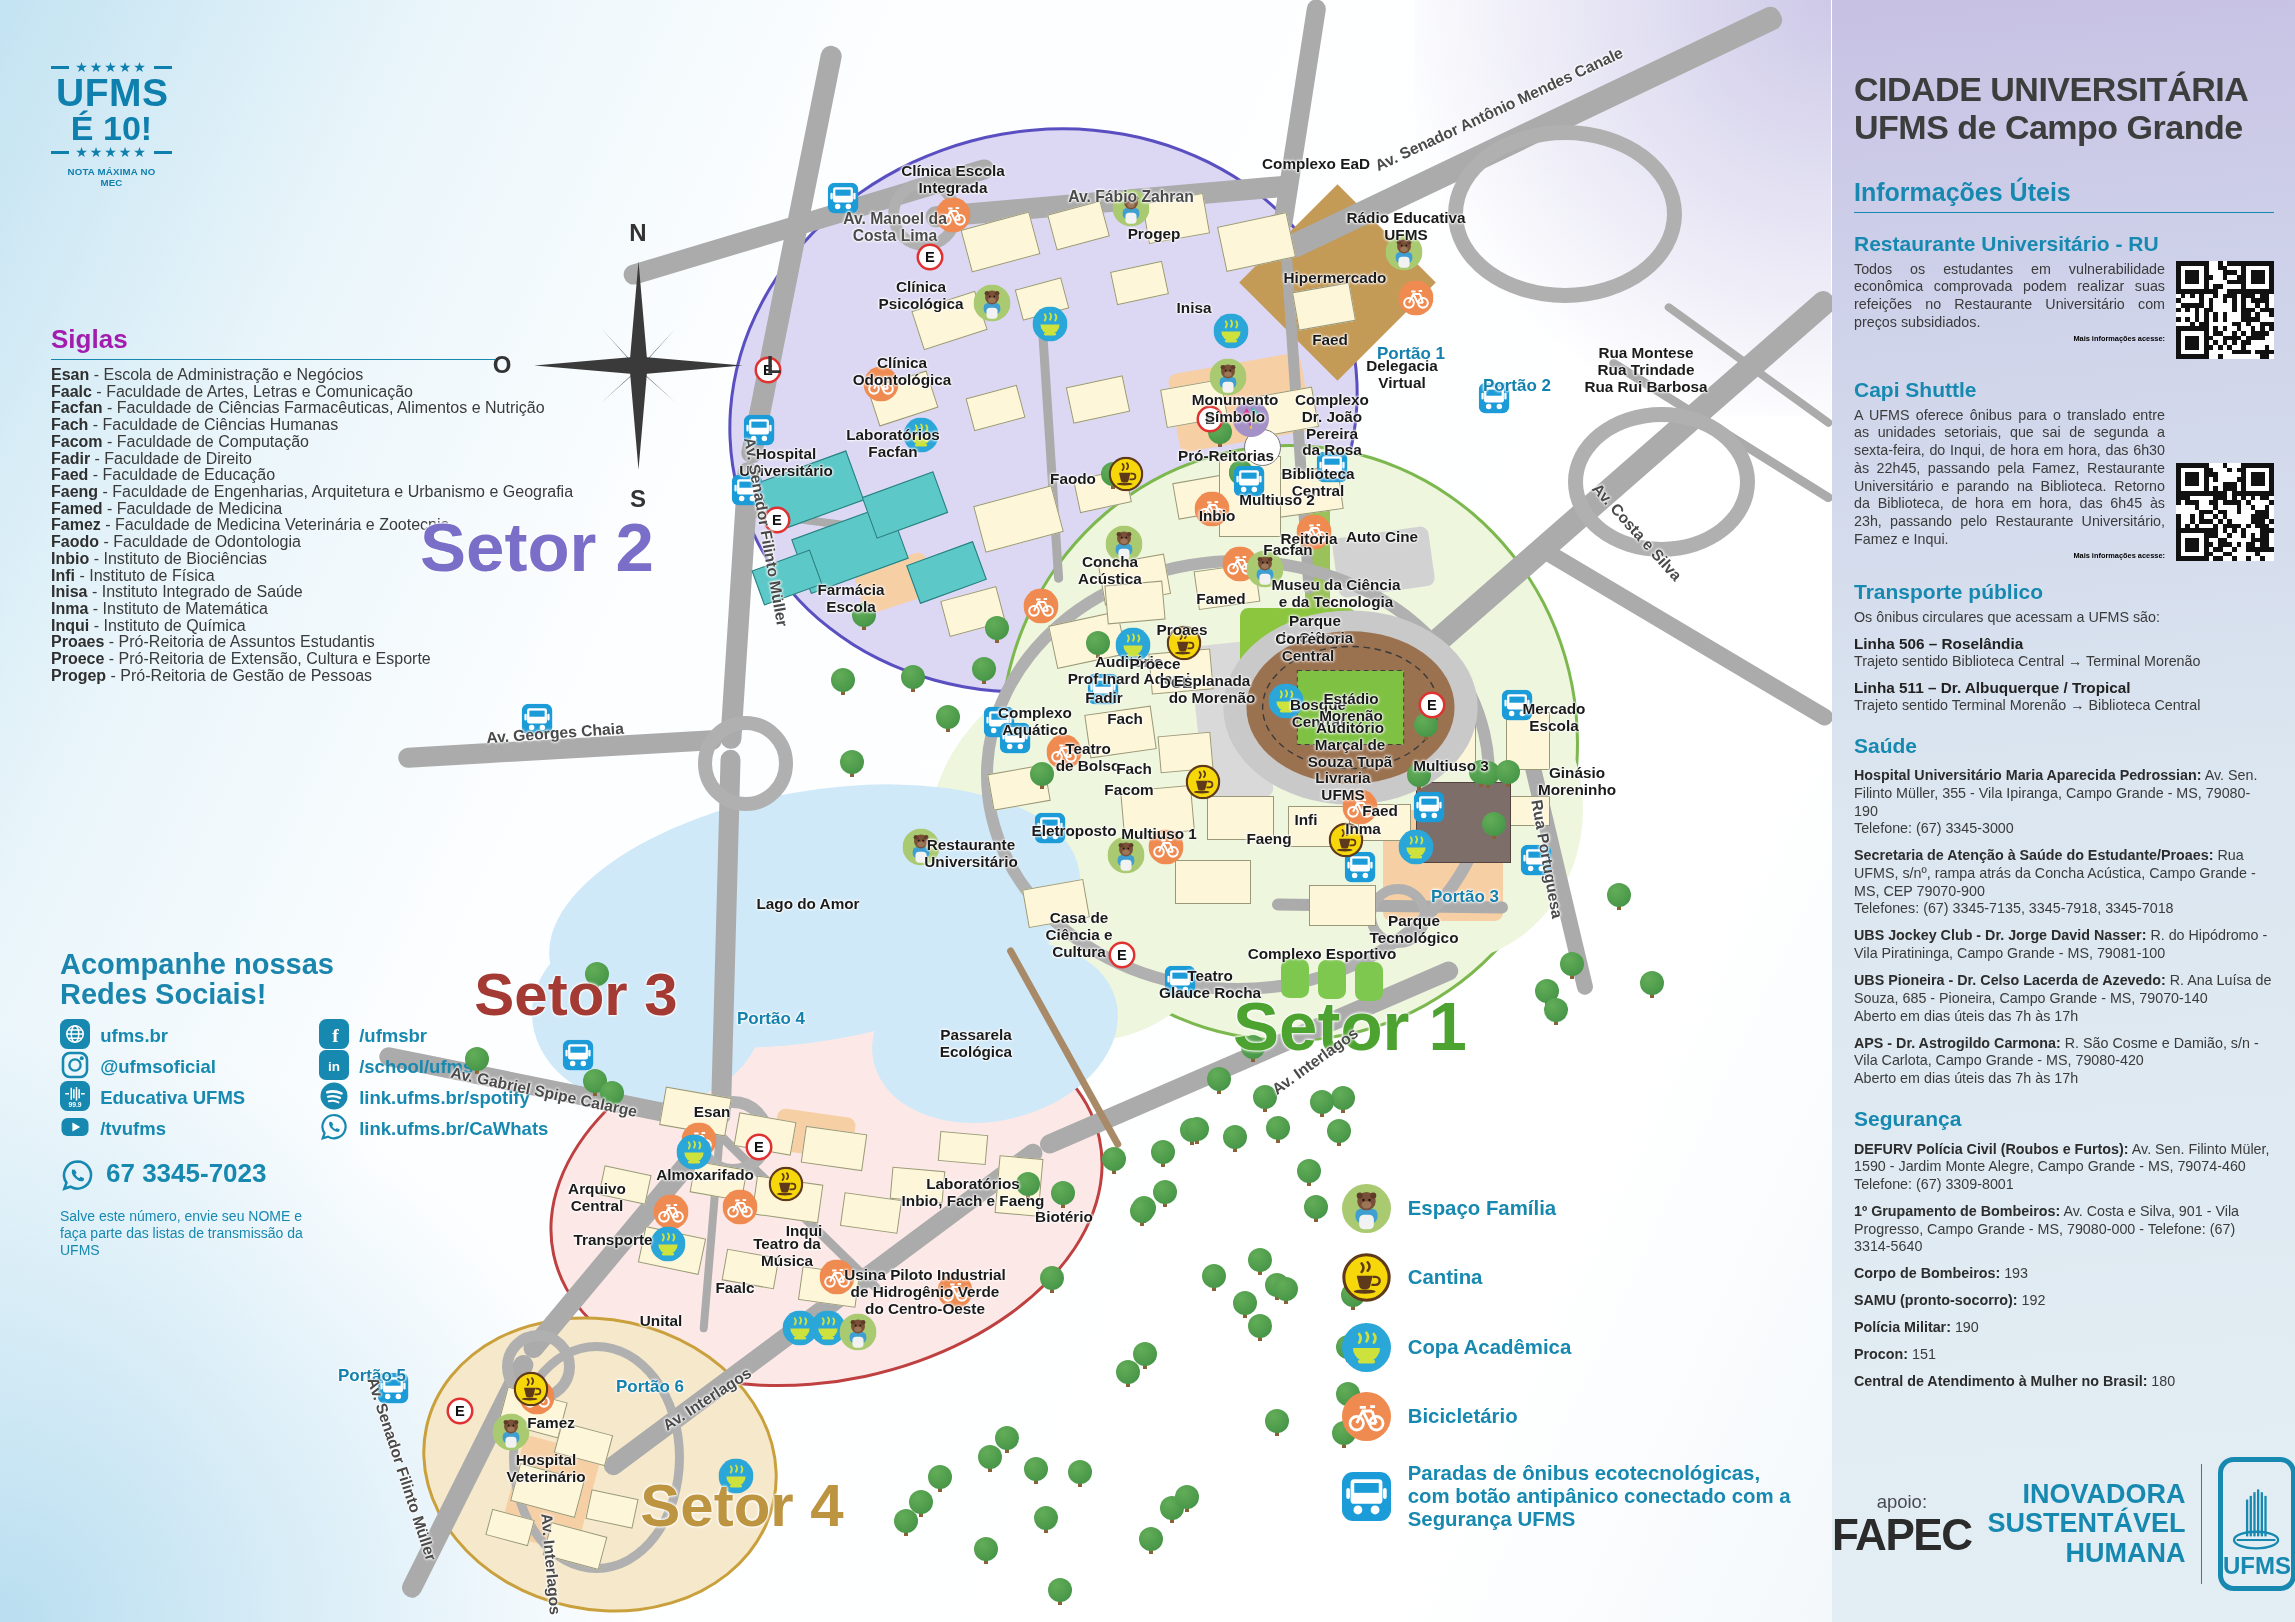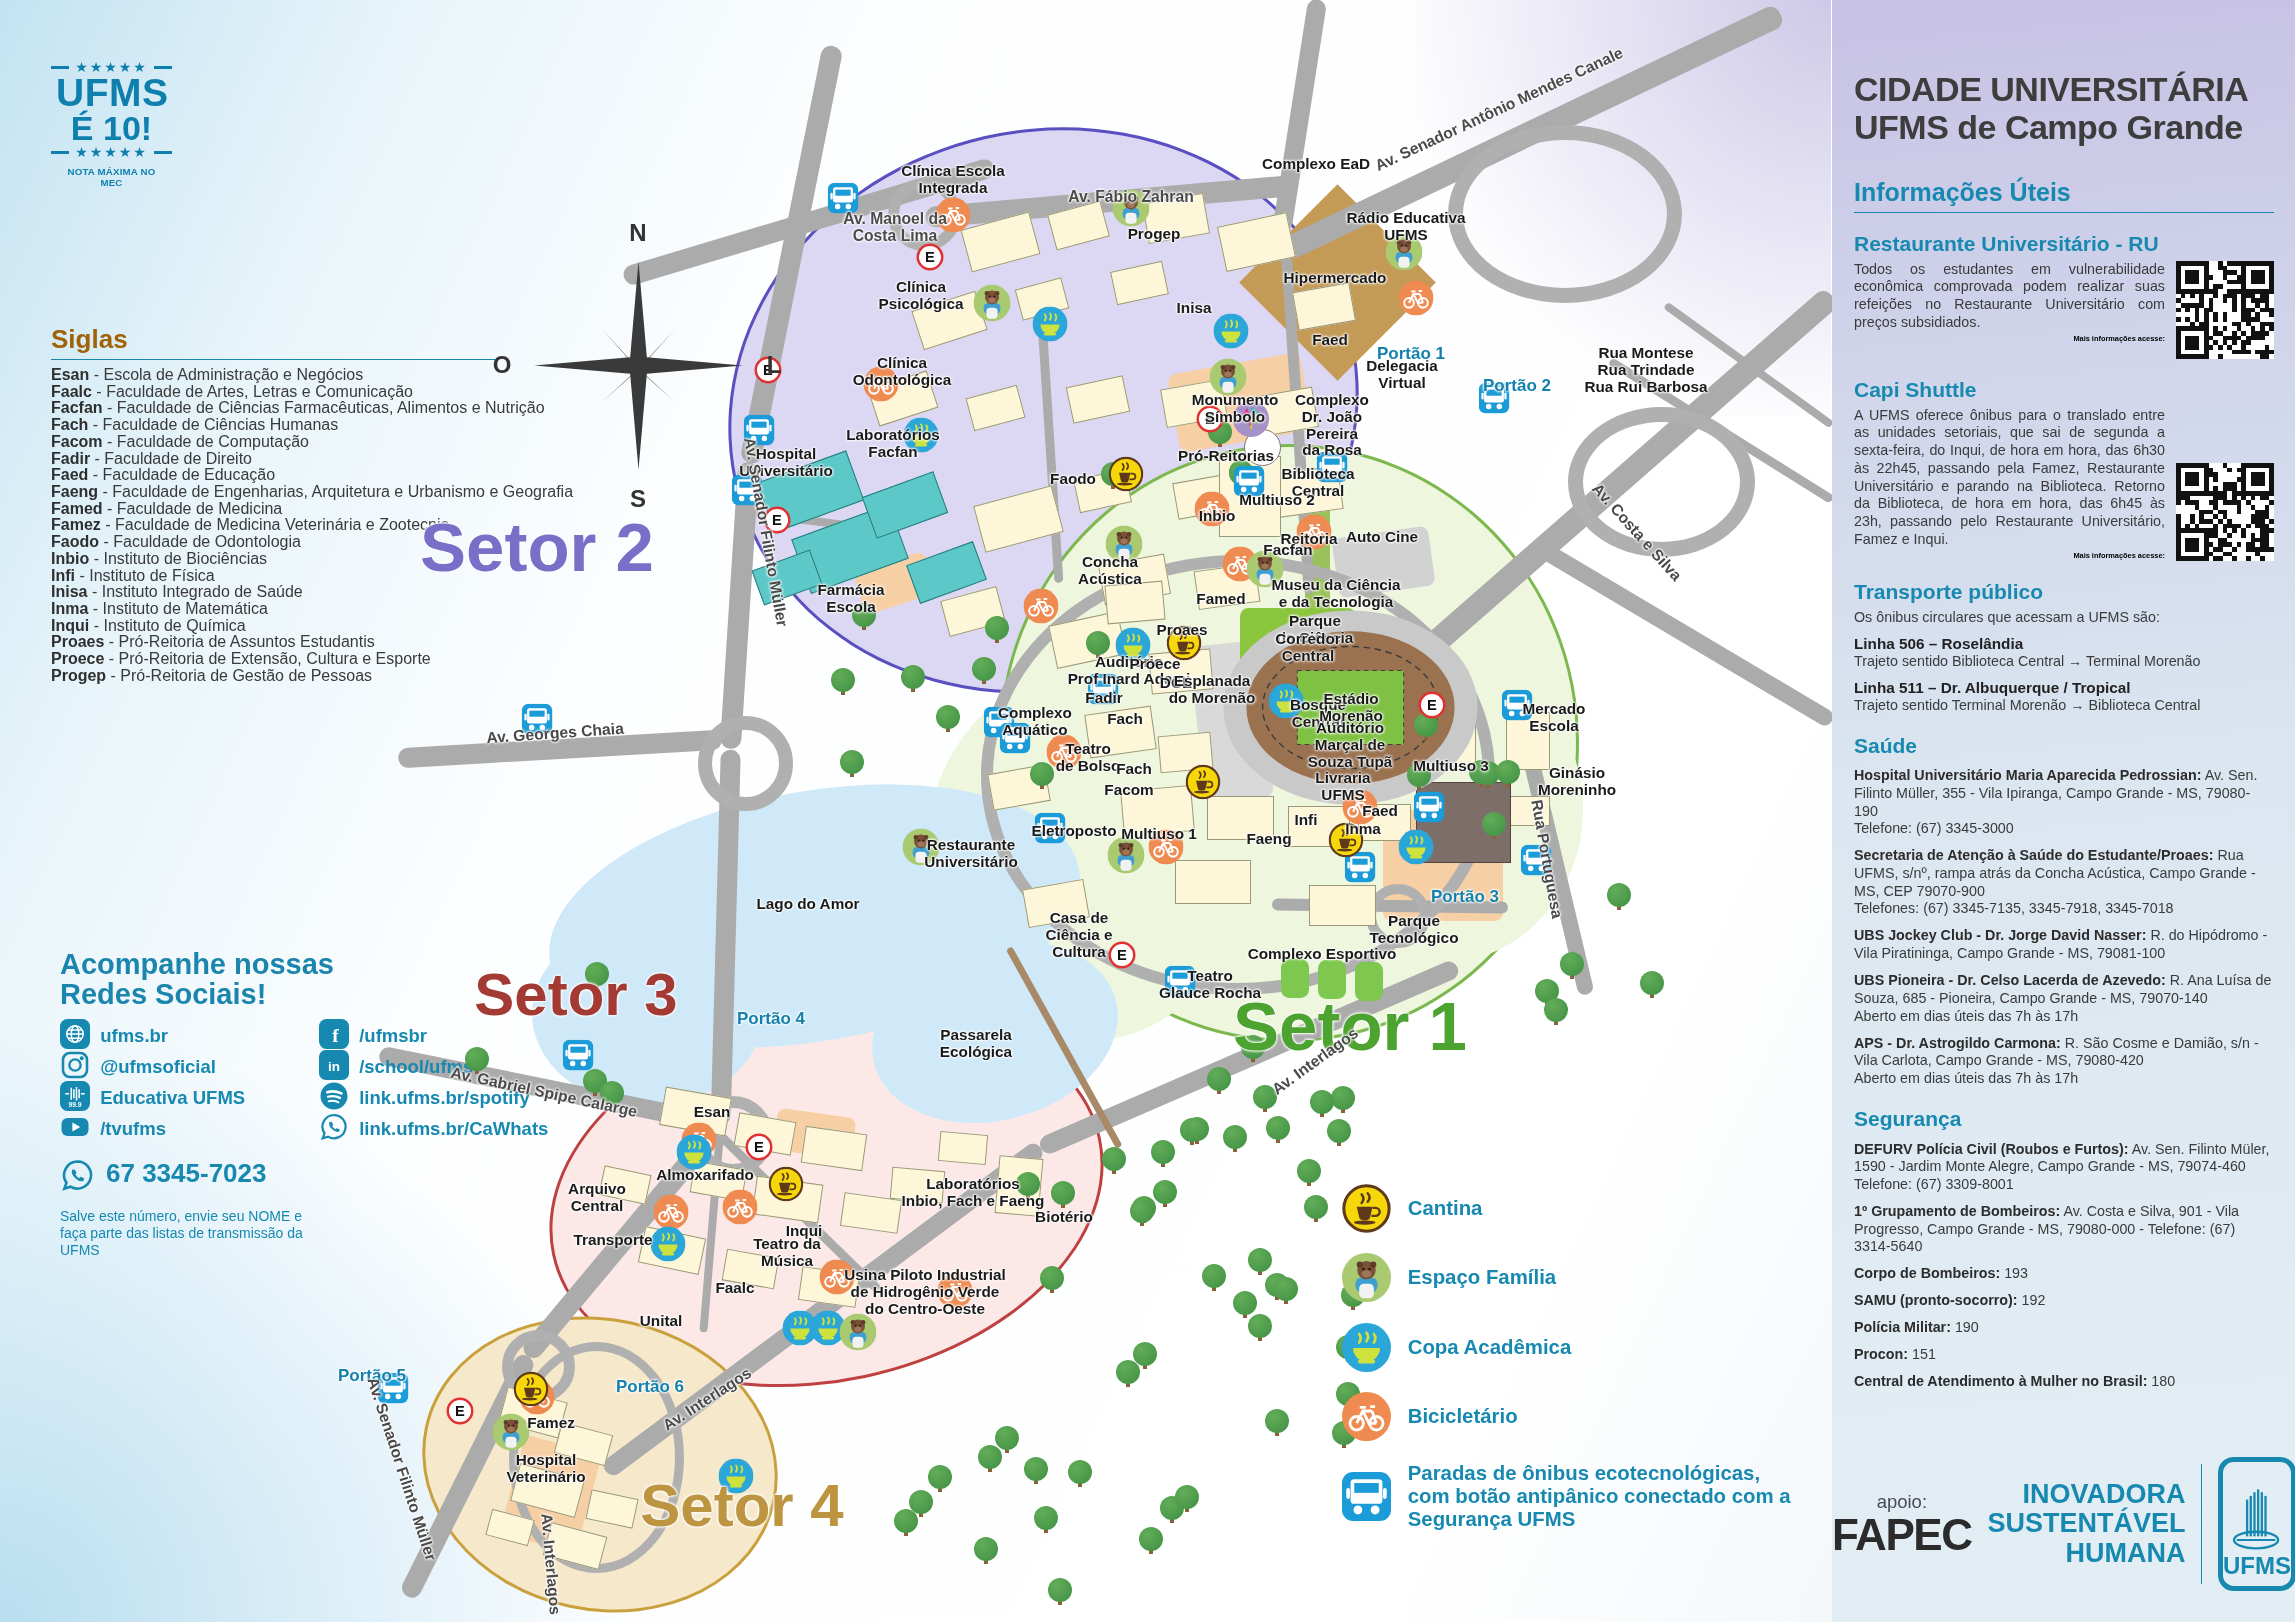--- a/index.html
+++ b/index.html
@@ -13,21 +13,21 @@
   
   .logo{position:absolute;left:56px;top:60px;width:111px;text-align:center;color:#0f7fae;z-index:5;}
   .logo .stars{font-size:14px;letter-spacing:1.9px;line-height:1;position:relative;}
   .logo .stars:before,.logo .stars:after{content:"";position:absolute;top:5.6px;width:17.6px;height:3.2px;background:#0f7fae;}
   .logo .stars:before{left:-4.6px;} .logo .stars:after{right:-4.6px;}
   .logo .l1{font-size:39px;font-weight:bold;letter-spacing:0.5px;line-height:.95;}
   .logo .l2{font-size:34px;font-weight:bold;line-height:1.0;}
   .logo .note{font-size:9.7px;font-weight:bold;margin-top:6.5px;letter-spacing:0.2px;}
 
   .siglas{position:absolute;left:51px;top:324px;width:467px;z-index:5;}
-  .siglas h2{margin:0;color:#a16207;font-size:26px;border-bottom:0.9px solid #1789b0;padding-bottom:3.7px;width:444px;}
+  .siglas h2{margin:0;color:#a21caf;font-size:26px;border-bottom:0.9px solid #1789b0;padding-bottom:3.7px;width:444px;}
   .siglas ul{list-style:none;margin:7.4px 0 0 0;padding:0;font-size:16px;color:#3a3a3a;}
   .siglas li{line-height:16.7px;white-space:nowrap;}
   .siglas b{color:#2f2f2f;}
 
   .social{position:absolute;left:60px;top:949px;width:546px;z-index:5;color:#1789b0;}
   .social h2{margin:0 0 11px 0;font-size:29px;line-height:1.05;color:#1b86ad;}
   .socgrid{display:grid;grid-template-columns:259px 278px;grid-auto-rows:31px;align-items:center;}
   .socitem{display:flex;align-items:center;gap:10.2px;font-size:18.5px;font-weight:bold;}
   .socitem svg{width:30px;height:30px;flex:0 0 30px;}
   .phone-row{display:flex;align-items:flex-start;gap:11px;font-size:26px;font-weight:bold;margin-top:13px;}
@@ -1500,44 +1500,44 @@
   </svg>
   <div class="pt" style="left:0;top:-132px;">N</div>
   <div class="pt" style="left:0;top:134px;">S</div>
   <div class="pt" style="left:136px;top:0;">L</div>
   <div class="pt" style="left:-136px;top:0;">O</div>
 </div>
 
 <div class="legend" id="legend">
     <div class="leg-item">
       <span class="ic"><svg width="49" height="49" viewBox="0 0 40 40">
-          <circle cx="20" cy="20" r="18.5" fill="#f6d70a" stroke="#5f3a1a" stroke-width="2.5"></circle>
-          <path d="M12 18.5 h13 l-2 8.5 a3 3 0 0 1 -3 2.5 h-3 a3 3 0 0 1 -3 -2.5 z" fill="#5f3a1a"></path>
-          <path d="M25 19.5 h2.5 a3 3 0 0 1 0 6.5 h-3.5" fill="none" stroke="#5f3a1a" stroke-width="2"></path>
-          <ellipse cx="18.5" cy="31.5" rx="9" ry="1.7" fill="#5f3a1a"></ellipse>
-          <g stroke="#5f3a1a" stroke-width="2" fill="none" stroke-linecap="round">
-            <path d="M16 8.5 q3 3.5 0 7"></path>
-            <path d="M21 7.5 q3 3.5 0 7"></path>
-          </g>
-        </svg></span>
-      <span class="lb">Cantina</span>
-    </div>
-    <div class="leg-item">
-      <span class="ic"><svg width="49" height="49" viewBox="0 0 40 40">
           <circle cx="20" cy="20" r="20" fill="#a9ca71"></circle>
           <rect x="11" y="20" width="18" height="12" rx="5" fill="#3f9fd0"></rect>
           <rect x="14" y="25" width="12" height="12" rx="4" fill="#f2f2f2"></rect>
           <circle cx="20" cy="14" r="7.5" fill="#7a5138"></circle>
           <circle cx="14.5" cy="9.5" r="2.5" fill="#5f3c28"></circle>
           <circle cx="25.5" cy="9.5" r="2.5" fill="#5f3c28"></circle>
           <ellipse cx="20" cy="17" rx="4" ry="3" fill="#9c7656"></ellipse>
           <circle cx="17.5" cy="13" r="1" fill="#201510"></circle>
           <circle cx="22.5" cy="13" r="1" fill="#201510"></circle>
         </svg></span>
       <span class="lb">Espaço Família</span>
+    </div>
+    <div class="leg-item">
+      <span class="ic"><svg width="49" height="49" viewBox="0 0 40 40">
+          <circle cx="20" cy="20" r="18.5" fill="#f6d70a" stroke="#5f3a1a" stroke-width="2.5"></circle>
+          <path d="M12 18.5 h13 l-2 8.5 a3 3 0 0 1 -3 2.5 h-3 a3 3 0 0 1 -3 -2.5 z" fill="#5f3a1a"></path>
+          <path d="M25 19.5 h2.5 a3 3 0 0 1 0 6.5 h-3.5" fill="none" stroke="#5f3a1a" stroke-width="2"></path>
+          <ellipse cx="18.5" cy="31.5" rx="9" ry="1.7" fill="#5f3a1a"></ellipse>
+          <g stroke="#5f3a1a" stroke-width="2" fill="none" stroke-linecap="round">
+            <path d="M16 8.5 q3 3.5 0 7"></path>
+            <path d="M21 7.5 q3 3.5 0 7"></path>
+          </g>
+        </svg></span>
+      <span class="lb">Cantina</span>
     </div>
     <div class="leg-item">
       <span class="ic"><svg width="49" height="49" viewBox="0 0 40 40">
           <circle cx="20" cy="20" r="20" fill="#2aa6d9"></circle>
           <path d="M9 20.5 a11 11 0 0 0 22 0 z" fill="#cde23c"></path>
           <rect x="13" y="30" width="14" height="3" rx="1.5" fill="#cde23c"></rect>
           <g stroke="#cde23c" stroke-width="2.2" fill="none" stroke-linecap="round">
             <path d="M14 9 q2.5 3 0 7"></path>
             <path d="M20 8 q2.5 3 0 7"></path>
             <path d="M26 9 q2.5 3 0 7"></path>

